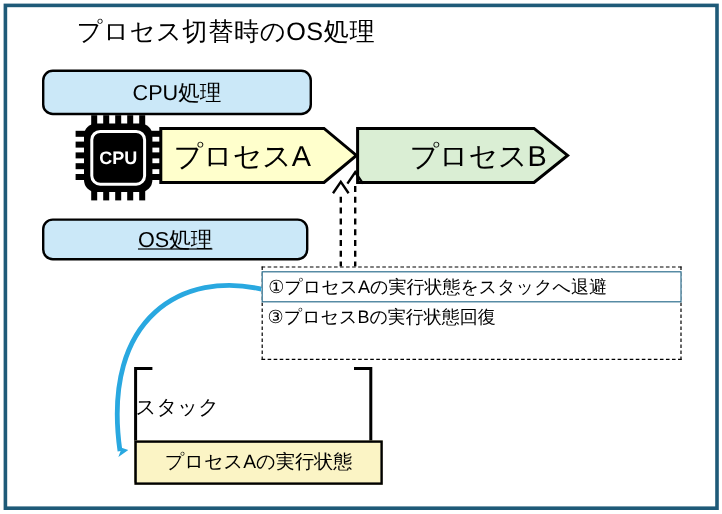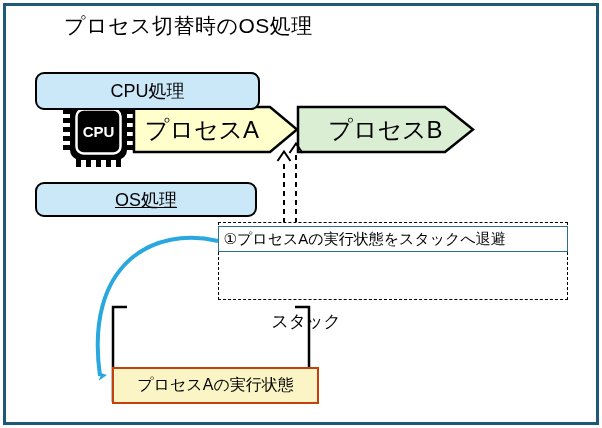--- a/index.html
+++ b/index.html
@@ -23,46 +23,46 @@
   }
   .abs{position:absolute;}
   .title{
     left:16px;top:12px;font-size:21px;letter-spacing:0.5px;z-index:2;margin-left:48px;
   }
   .lane-box{
     border:2px solid #000;border-radius:9px;background:var(--lane-fill);
     display:flex;align-items:center;justify-content:center;
     font-size:18px;z-index:2;
   }
-  .cpu-lane{left:35px;top:58px;width:221px;height:34px;margin-top:14px;}
+  .cpu-lane{left:35px;top:58px;width:221px;height:34px;}
   .os-lane{left:35px;top:182px;width:218px;height:31px;text-decoration:underline;}
   .proc-label{
     display:flex;align-items:center;justify-content:center;
     font-size:24px;z-index:2;
   }
   .proc-a-label{left:134px;top:107px;width:136px;height:45px;}
-  .proc-b-label{left:312px;top:107px;width:147px;height:45px;}
+  .proc-b-label{left:298px;top:107px;width:147px;height:45px;padding-left:27px;}
   svg.overlay{position:absolute;left:0;top:0;z-index:1;}
   .steps-box{
     left:218px;top:222px;width:350px;height:78px;
     border:1.5px dashed #000;background:#fff;z-index:2;box-sizing:border-box;
     font-size:15px;
   }
   .step1{
     position:absolute;left:-1.5px;top:3px;width:350px;height:26px;
     border:1.5px solid var(--step1-border);background:#fff;box-sizing:border-box;
     display:flex;align-items:center;padding-left:5px;
   }
   .step-rest{position:absolute;left:4px;top:31px;line-height:21px;}
   .stack-label{
-    left:113px;top:310px;width:228px;text-align:right;font-size:17px;z-index:2;
+    left:113px;top:328px;width:228px;text-align:left;font-size:17px;z-index:2;
   }
   .stack-item{
     left:112px;top:367px;width:207px;height:37px;
-    border:2px solid #c2410c;background:var(--stack-item-fill);box-sizing:border-box;
+    border:2px solid #000000;background:var(--stack-item-fill);box-sizing:border-box;
     display:flex;align-items:center;justify-content:center;
     font-size:16px;z-index:2;
   }
 </style>
 </head>
 <body>
 
 <div class="frame"></div>
 
 <div class="abs title">プロセス切替時のOS処理</div>
@@ -128,20 +128,21 @@
 
 <div class="abs proc-label proc-a-label">プロセスA</div>
 
 <div class="abs proc-label proc-b-label">プロセスB</div>
 
 <div class="abs steps-box">
   <div class="step1">
     <span>①プロセスAの実行状態をスタックへ退避</span>
   </div>
   <div class="step-rest">
+    <div>③プロセスBの実行状態回復</div>
   </div>
 </div>
 
 <div class="abs stack-label">スタック</div>
 
 <div class="abs stack-item">
   <span>プロセスAの実行状態</span>
 </div>
 
 </body></html>

